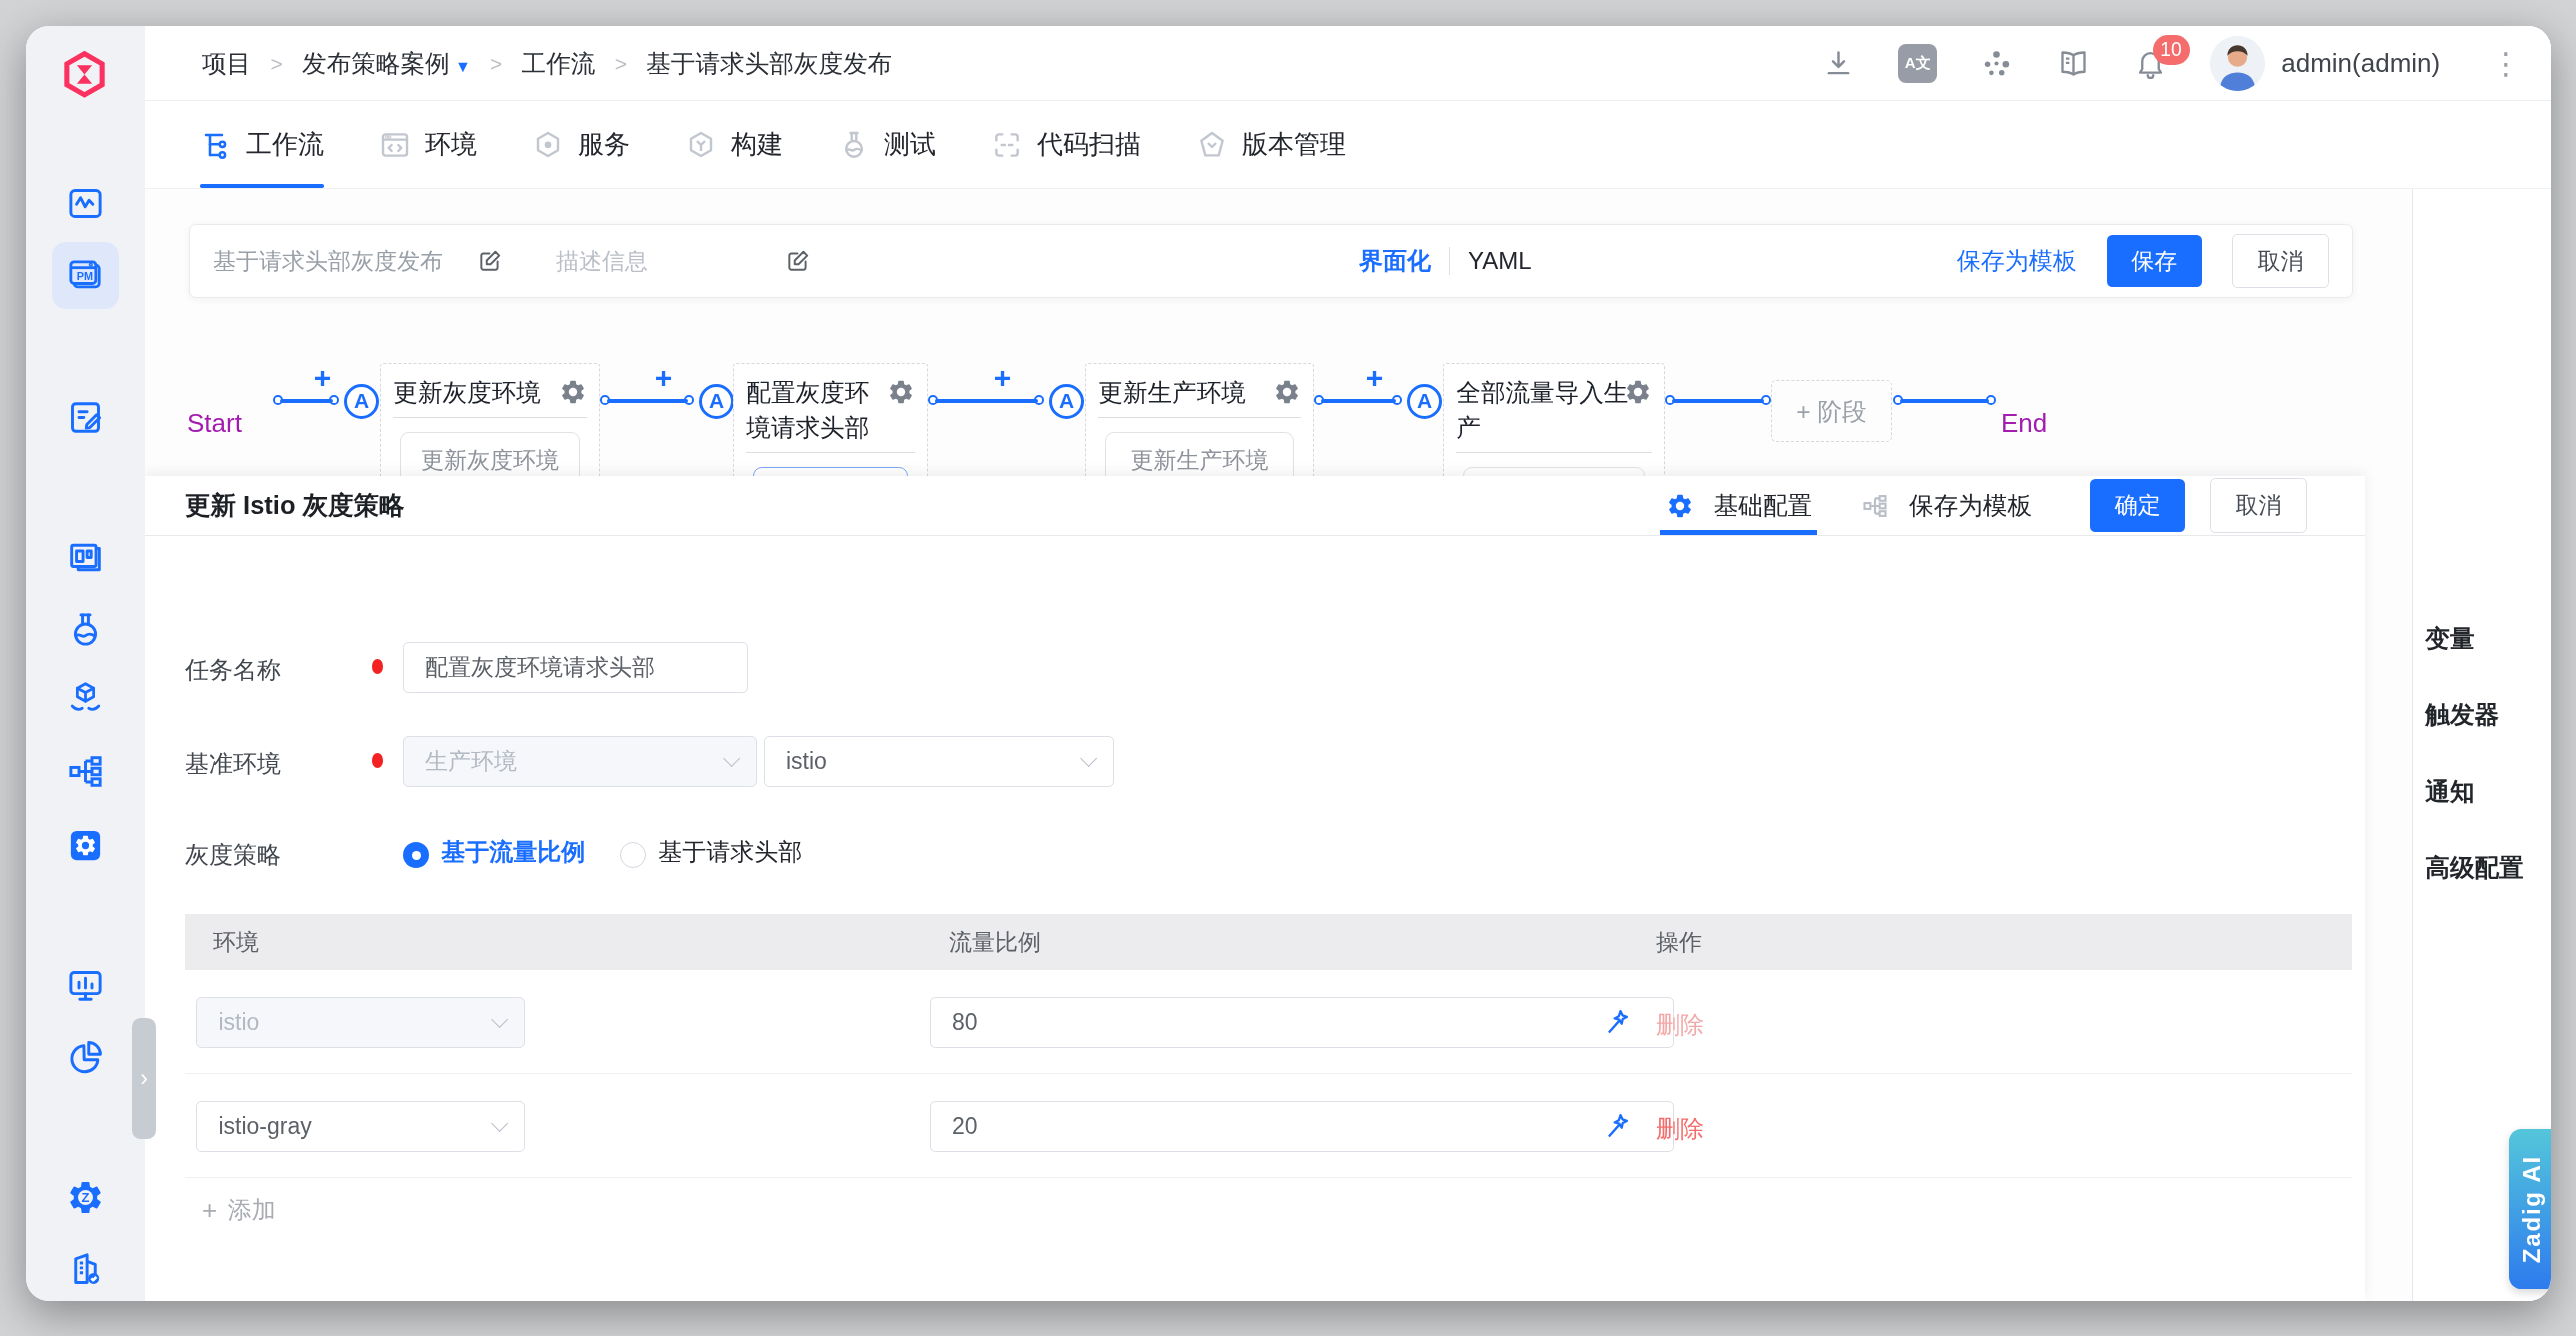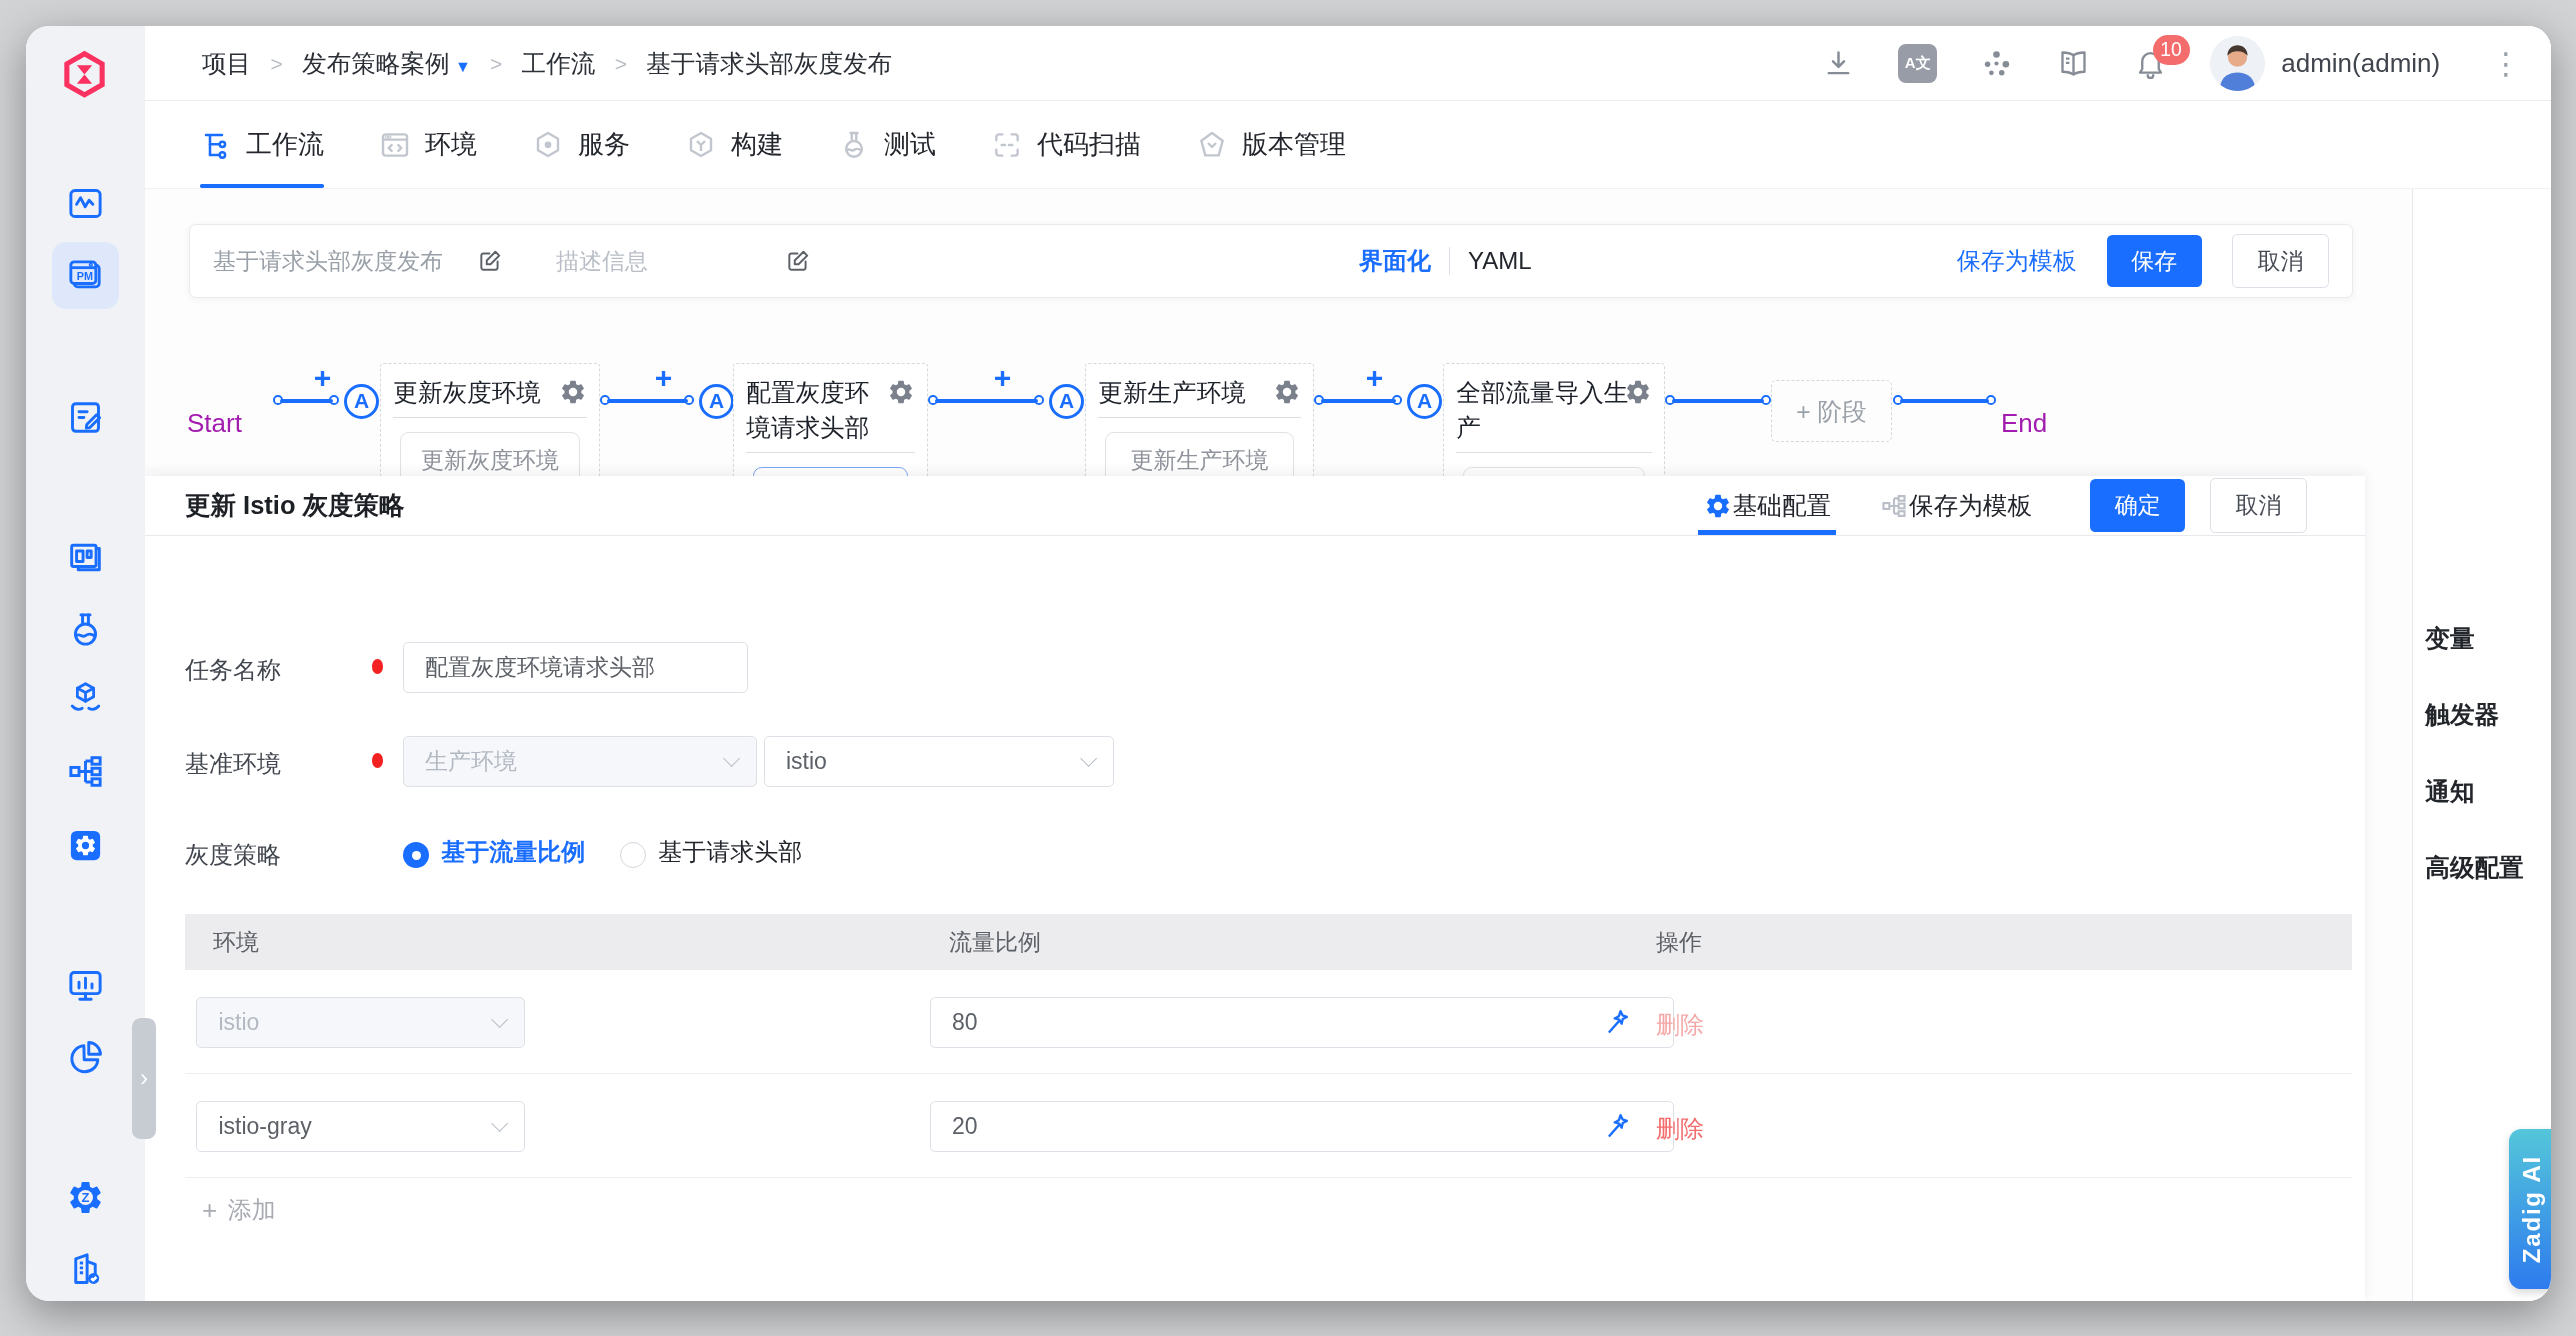--- a/index.html
+++ b/index.html
@@ -71,21 +71,21 @@
   .stage-gear { width:28px; height:28px; flex:none; margin-top:3.5px; cursor:pointer; }
   .stage-div { border-bottom:1.8px solid #dcdee2; margin-top:7px; }
   .task-card { margin:14px 7px 0; height:58px; background:#fff; border:1.8px solid #e0e2e6; border-radius:8.8px; display:flex; align-items:center; justify-content:center; font-size:23px; color:#8f939b; cursor:pointer; }
   .task-card.selected { border-color:#7aa6f5; }
   .add-stage { position:absolute; top:55px; height:62px; border:1.8px dashed #d6d8dd; border-radius:5.3px; display:flex; align-items:center; justify-content:center; font-size:24.6px; color:#9aa0a8; cursor:pointer; }
   
   .panel { position:absolute; left:0; top:450px; width:2220px; height:825px; background:#fff; box-shadow:0 -4.4px 12.3px rgba(31,35,41,.07); z-index:5; }
   .panel-head { height:60px; border-bottom:0.9px solid #e7e9ec; display:flex; align-items:center; padding:0 58px 0 40px; }
   .panel-title { font-size:25.5px; font-weight:700; color:#1c1f24; }
   .phead-right { margin-left:auto; display:flex; align-items:center; height:100%; }
-  .ptab { display:flex; align-items:center; gap:1px; height:100%; position:relative; cursor:pointer; font-size:24.6px; color:#23262c; }
+  .ptab { display:flex; align-items:center; gap:20px; height:100%; position:relative; cursor:pointer; font-size:24.6px; color:#23262c; }
   .ptab svg { width:28px; height:28px; }
   .ptab.active::after { content:""; position:absolute; left:-5.3px; right:-5.3px; bottom:0; height:5.3px; background:#1a6eff; }
   .ptab + .ptab { margin-left:49px; }
   .phead-right .btn.primary { margin-left:58px; }
   .phead-right .btn.plain { margin-left:24.6px; }
   .panel-body { position:relative; }
   .form-label { position:absolute; left:40px; font-size:24px; color:#42474f; }
   .req-dot { position:absolute; left:227px; width:11.4px; height:15px; border-radius:50%; background:#f32121; }
   .input, .sel { position:absolute; height:51px; border:0.9px solid #dcdfe6; border-radius:5.3px; background:#fff; display:flex; align-items:center; padding:0 21px; font-size:23px; color:#5c6067; }
   .sel { justify-content:space-between; cursor:pointer; }

